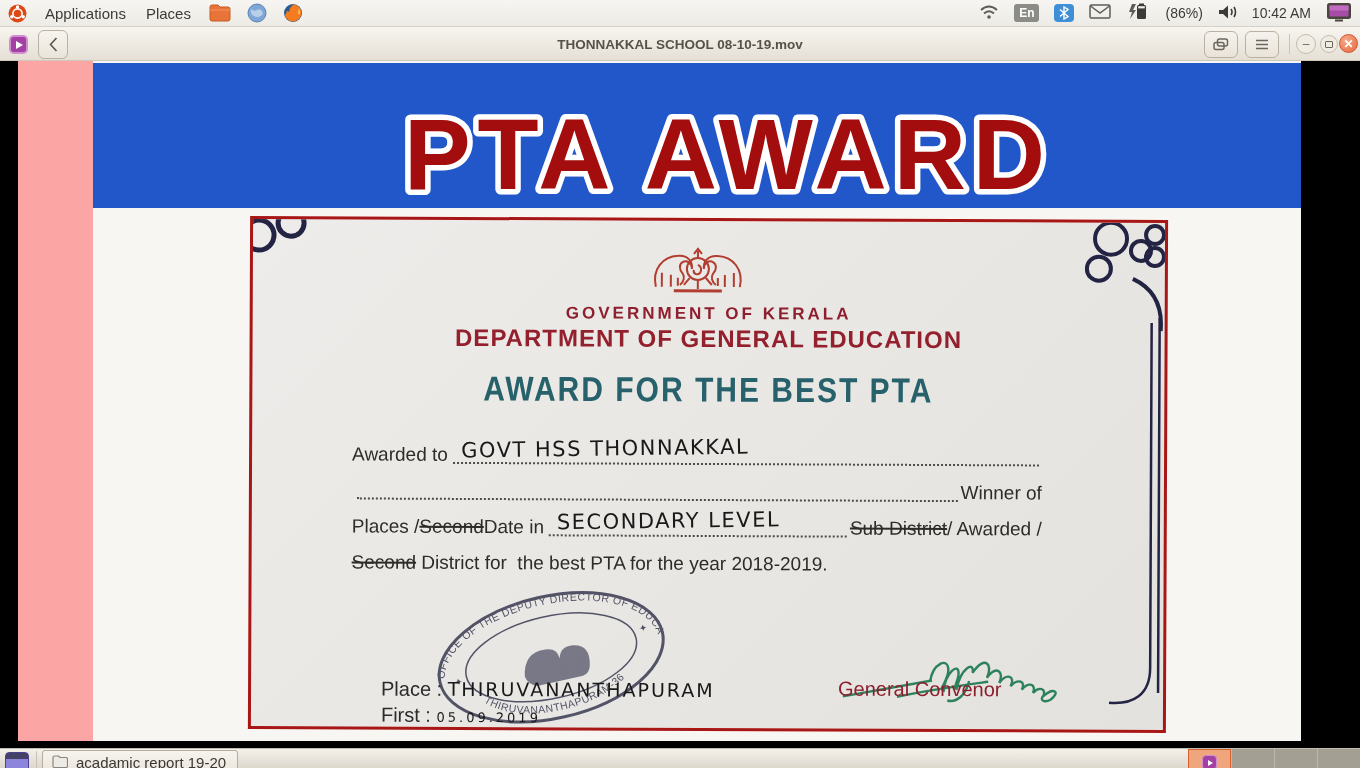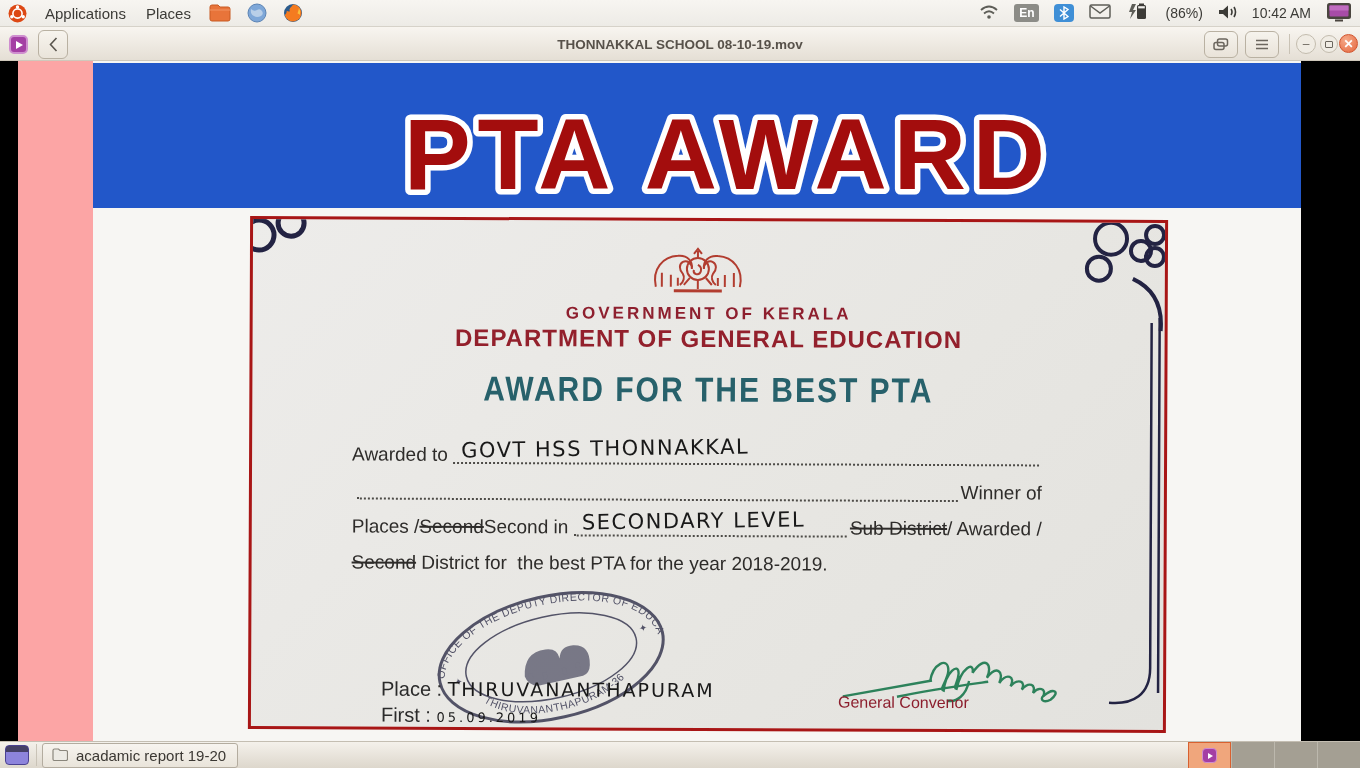--- a/index.html
+++ b/index.html
@@ -57,24 +57,24 @@
   .dotfill { flex:1; border-bottom:2px dotted #4d4b47; margin:0 3px 4px 5px; position:relative; min-width:60px; }
   .lbl { padding-bottom:2px; white-space:nowrap; }
   .strike { text-decoration:line-through; text-decoration-thickness:2px; }
   .hand { position:absolute; left:8px; bottom:2px; font-family:"DejaVu Sans",sans-serif; font-weight:500;
     font-size:21px; letter-spacing:1.5px; color:#191919; white-space:nowrap; transform:rotate(-1deg); }
   .hand-inline { font-family:"DejaVu Sans",sans-serif; font-weight:500; letter-spacing:2px; color:#191919; }
   .stamp { position:absolute; left:170px; top:358px; width:260px; height:158px; z-index:1; }
   .placeline { position:absolute; left:130px; top:458px; font-size:20px; color:#2b2b2b; z-index:2; }
   .dateline  { position:absolute; left:130px; top:484px; font-size:20px; color:#2b2b2b; z-index:2; }
   .sig { position:absolute; left:585px; top:418px; width:320px; height:78px; }
-  .convenor { position:absolute; left:587px; top:472px; font-size:16px; color:#8c1e2d; }
-
-  
-  .taskbar { position:absolute; left:0; bottom:0; width:1360px; height:27px;
+  .convenor { position:absolute; left:587px; top:456px; font-size:20px; color:#8c1e2d; }
+
+  
+  .taskbar { position:absolute; left:0; bottom:0; width:1360px; height:20px;
     background:linear-gradient(#f4f1eb,#ddd7cc); border-top:1px solid #c4beb2; z-index:30; }
   .show-desktop { position:absolute; left:5px; top:3px; width:24px; height:20px; border-radius:4px;
     border:1px solid #4a4191; background:linear-gradient(#454066 0 35%, #8d84dc 35% 100%); }
   .tk-sep { position:absolute; left:36px; top:2px; height:22px; border-left:1px solid #c9c3b7; }
   .task { position:absolute; top:1px; height:25px; border-radius:3px; display:flex; align-items:center;
     gap:8px; padding:0 9px; font-size:15px; color:#3b3833; white-space:nowrap; overflow:hidden; }
   .task.t1 { left:42px; width:196px; background:linear-gradient(#f7f4ef,#e9e4da); border:1px solid #b3ac9f; }
   .task.t2 { left:242px; width:200px; background:linear-gradient(#bdb5a8,#afa798); border:1px solid #948c7e; }
   .mini-player { width:17px; height:17px; border-radius:4px; background:#a43fa4; border:1.5px solid #cf8ecf;
     display:flex; align-items:center; justify-content:center; flex:0 0 auto; }
@@ -253,21 +253,21 @@
             <span class="hand">GOVT HSS THONNAKKAL</span>
           </span>
         </div>
         <div class="frow r2">
           <span class="dotfill"></span>
           <span class="lbl">Winner of</span>
         </div>
         <div class="frow r3">
           <span class="lbl">Places / </span>
           <span class="lbl strike">Second</span>
-          <span class="lbl"> Second in</span>
+          <span class="lbl"> Date in</span>
           <span class="dotfill">
             <span class="hand">SECONDARY LEVEL</span>
           </span>
           <span class="lbl strike">Sub District</span>
           <span class="lbl"> / Awarded /</span>
         </div>
         <div class="frow r4">
           <span class="lbl strike">Second</span>
           <span class="lbl" style="white-space:pre;"> District for  the best PTA for the year 2018-2019.</span>
         </div>

